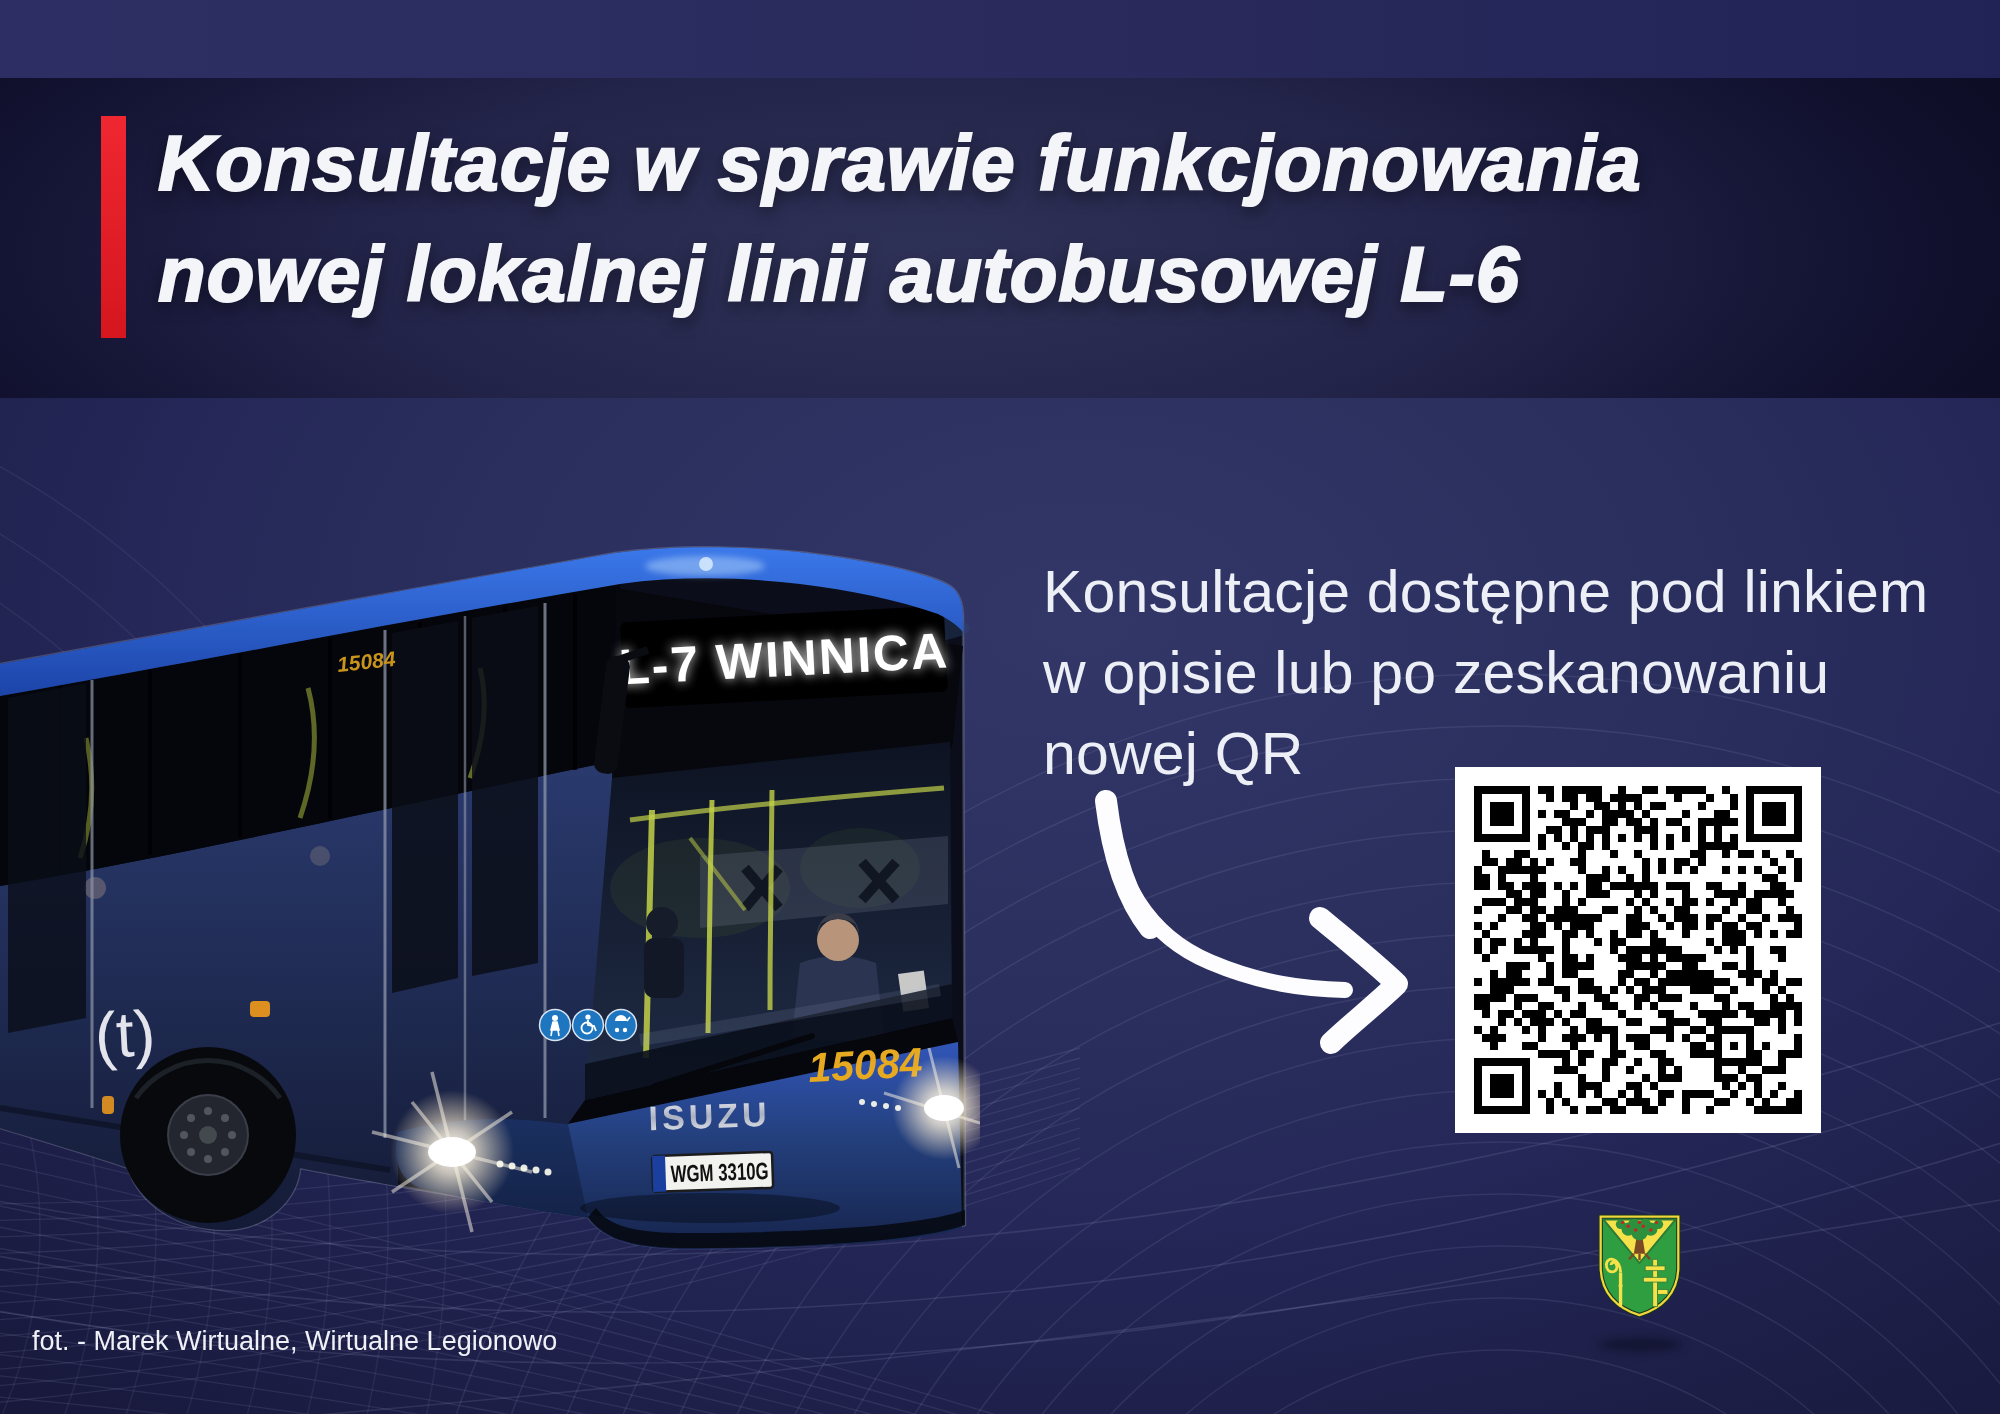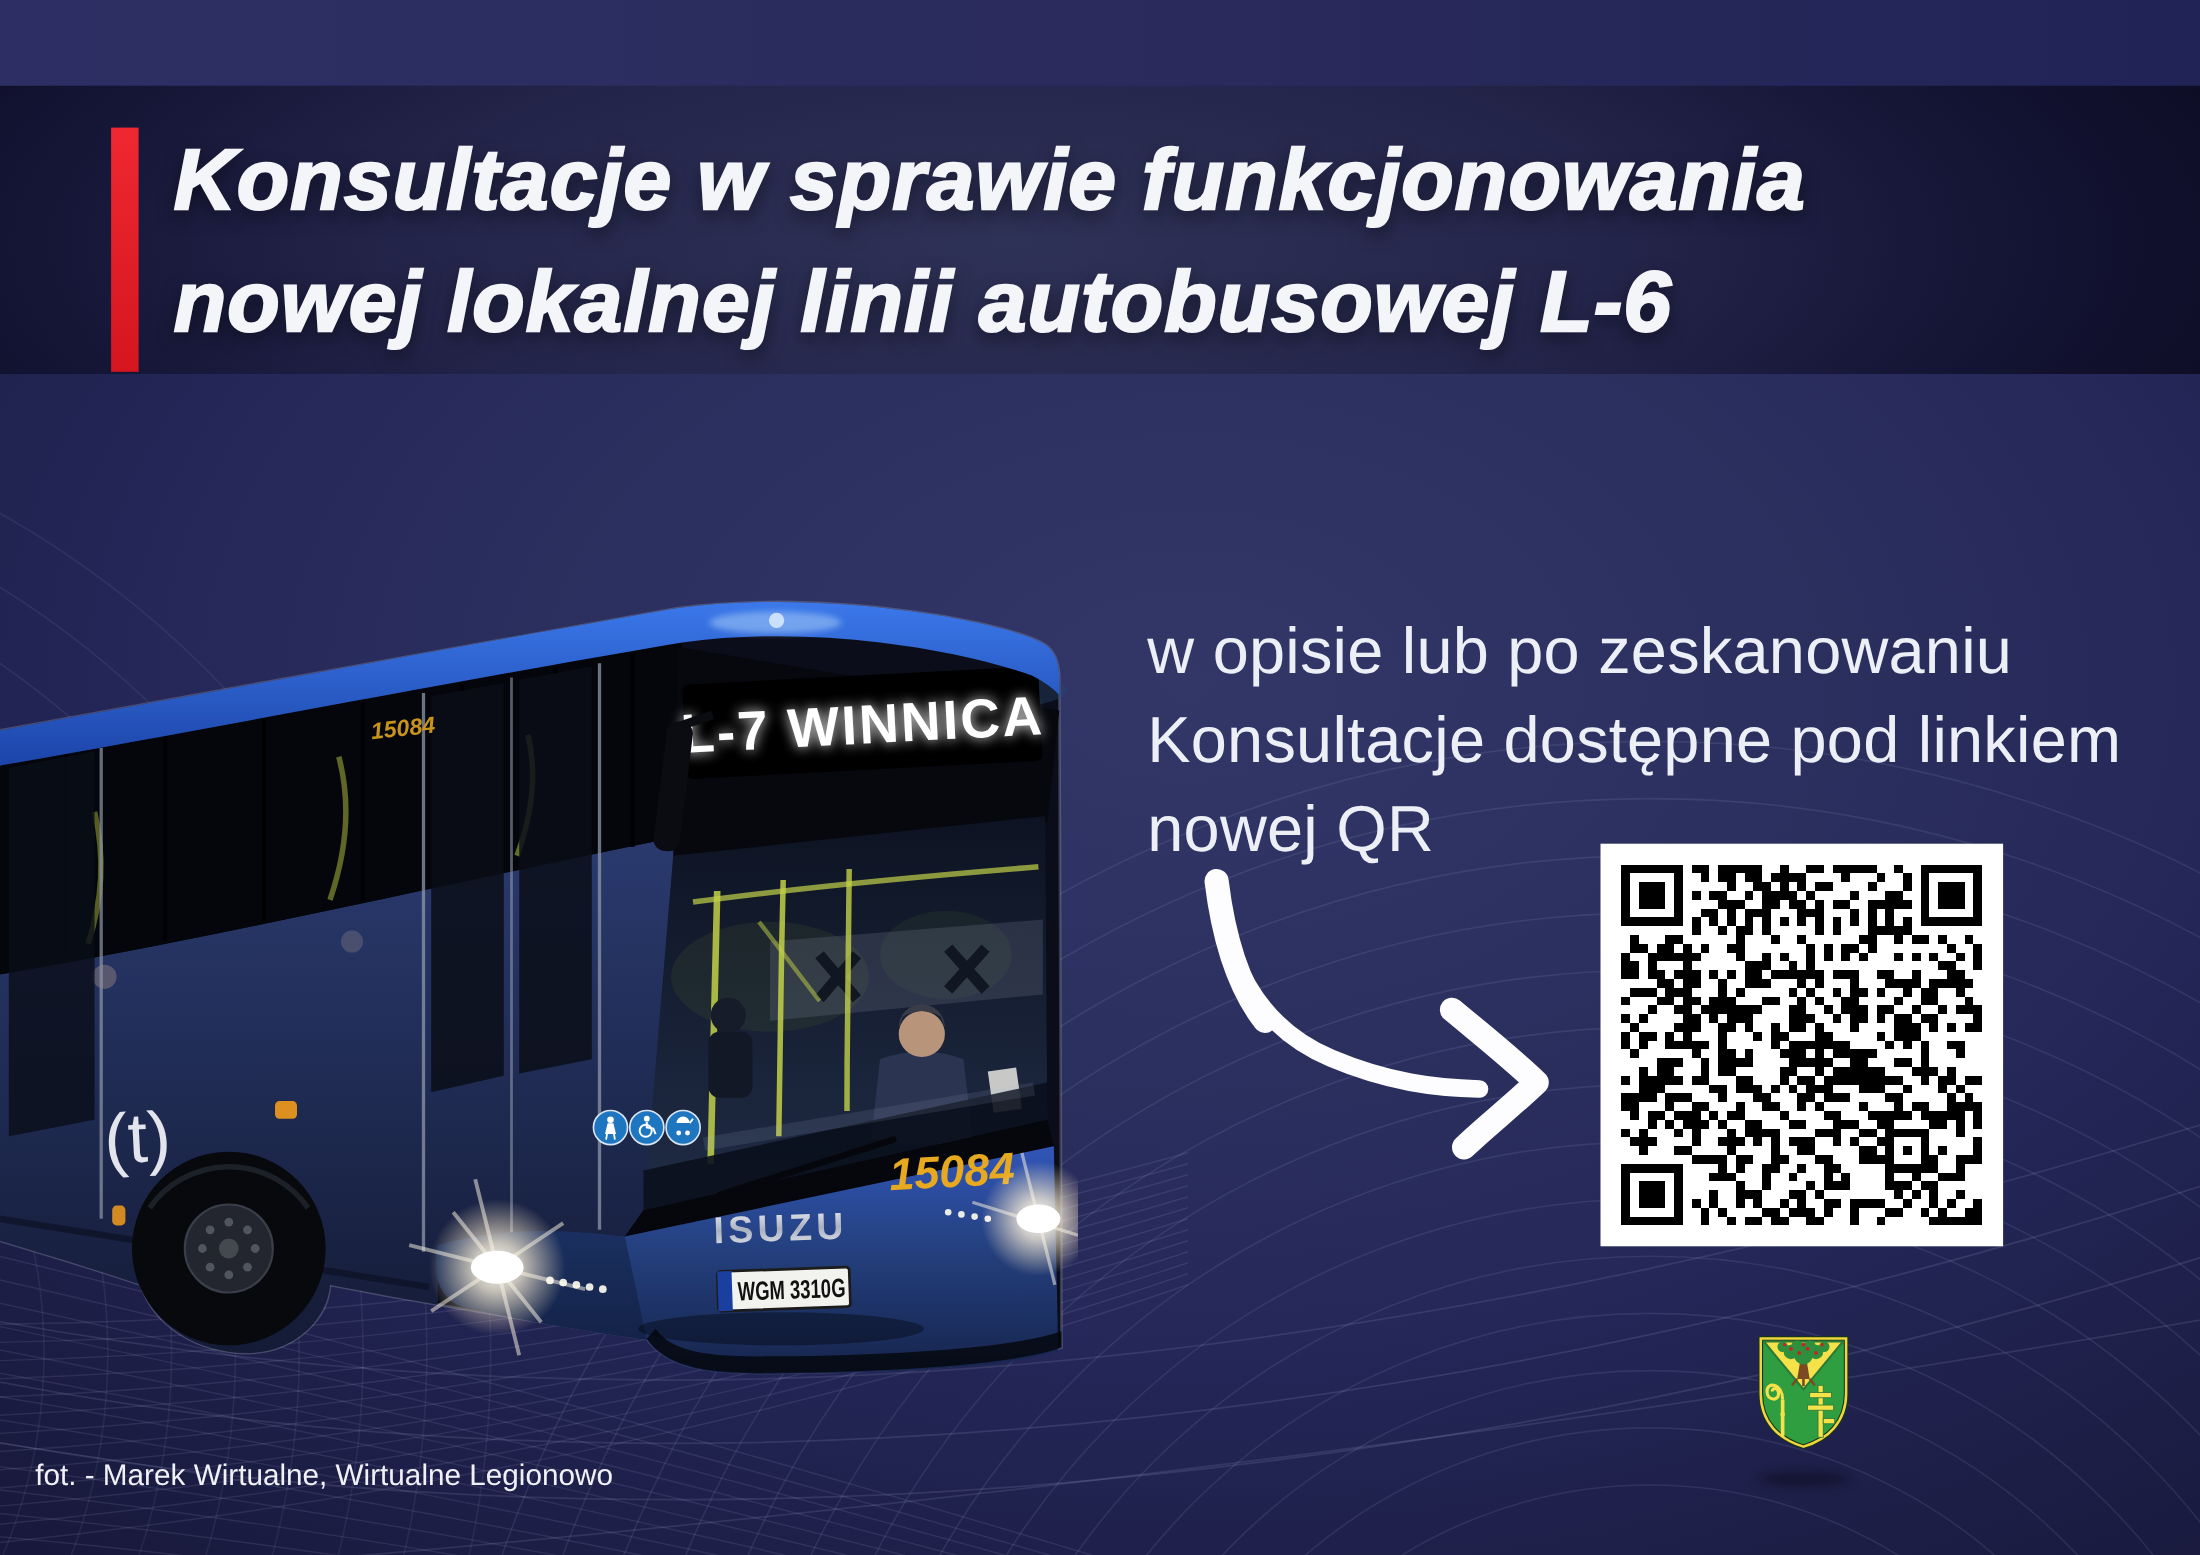--- a/index.html
+++ b/index.html
@@ -5,21 +5,21 @@
   html,body{margin:0;padding:0;background:#101028;}
   .poster{
     position:relative;width:2000px;height:1414px;overflow:hidden;
     font-family:"Liberation Sans",sans-serif;
     background:
       radial-gradient(1650px 1050px at 54% 44%, #323768 0%, #2b2f5e 36%, #242757 58%, #1d1f48 80%, #17183a 100%);
   }
   .bg-waves{position:absolute;left:0;top:0;width:2000px;height:1414px;}
   .top-strip{position:absolute;left:0;top:0;width:100%;height:78px;
     background:linear-gradient(90deg,#2d2e63 0%,#2a2b5c 55%,#212256 100%);}
-  .header-band{position:absolute;left:0;top:78px;width:100%;height:262px;
+  .header-band{position:absolute;left:0;top:78px;width:100%;height:320px;
     background:radial-gradient(1250px 430px at 46% 55%, #2f3257 0%, #232449 45%, #131333 75%, #0b0b21 100%);}
   .red-bar{position:absolute;left:101px;top:38px;width:25px;height:222px;
     background:linear-gradient(180deg,#ef2730 0%,#d5161f 100%);}
   .title{position:absolute;left:158px;top:30px;
     font-style:italic;font-weight:700;font-size:78px;line-height:111px;
     color:#f4f5f9;letter-spacing:1px;-webkit-text-stroke:2.2px #f4f5f9;
     text-shadow:0 6px 16px rgba(0,0,0,.5);white-space:nowrap;}
   .info{position:absolute;left:1043px;top:552px;font-size:59px;line-height:81px;
     color:#edeff6;letter-spacing:.2px;white-space:nowrap;}
   .credit{position:absolute;left:32px;top:1326px;font-size:27px;color:#f0f1f7;}
@@ -302,22 +302,22 @@
     <g transform="translate(652 738) rotate(-2)">
       <rect x="0" y="0" width="120" height="36" rx="3" fill="#f2f3ee" stroke="#1c1c1c" stroke-width="2.5"></rect>
       <rect x="0" y="0" width="13" height="36" fill="#1a3f9e"></rect>
       <text x="67" y="27" text-anchor="middle" font-size="24" font-weight="700" fill="#111" textLength="98" lengthAdjust="spacingAndGlyphs">WGM 3310G</text>
     </g>
 
     <path d="M 588,799 C 606,824 640,831 700,830 C 840,829 930,820 965,807 L 965,792 C 930,805 840,814 700,815 C 640,816 610,810 596,790 Z" fill="#04060a" opacity=".8"></path>
   </svg>
 
   <div class="info">
+    <div>Konsultacje dostępne pod linkiem</div>
     <div>w opisie lub po zeskanowaniu</div>
-    <div>Konsultacje dostępne pod linkiem</div>
     <div>nowej QR</div>
   </div>
 
   <svg class="arrow-svg" viewBox="1060 770 380 330">
     <g stroke="#fdfdff" fill="none" stroke-linecap="round" stroke-linejoin="round">
       <path d="M1106,801 C1114,878 1146,935 1210,962 C1262,984 1305,989 1345,990" stroke-width="16"></path>
       <path d="M1106,801 C1112,850 1124,895 1150,928" stroke-width="22"></path>
       <path d="M1320,918 C1350,943 1374,962 1397,984 C1374,1006 1352,1023 1331,1043" stroke-width="22"></path>
     </g>
   </svg>

